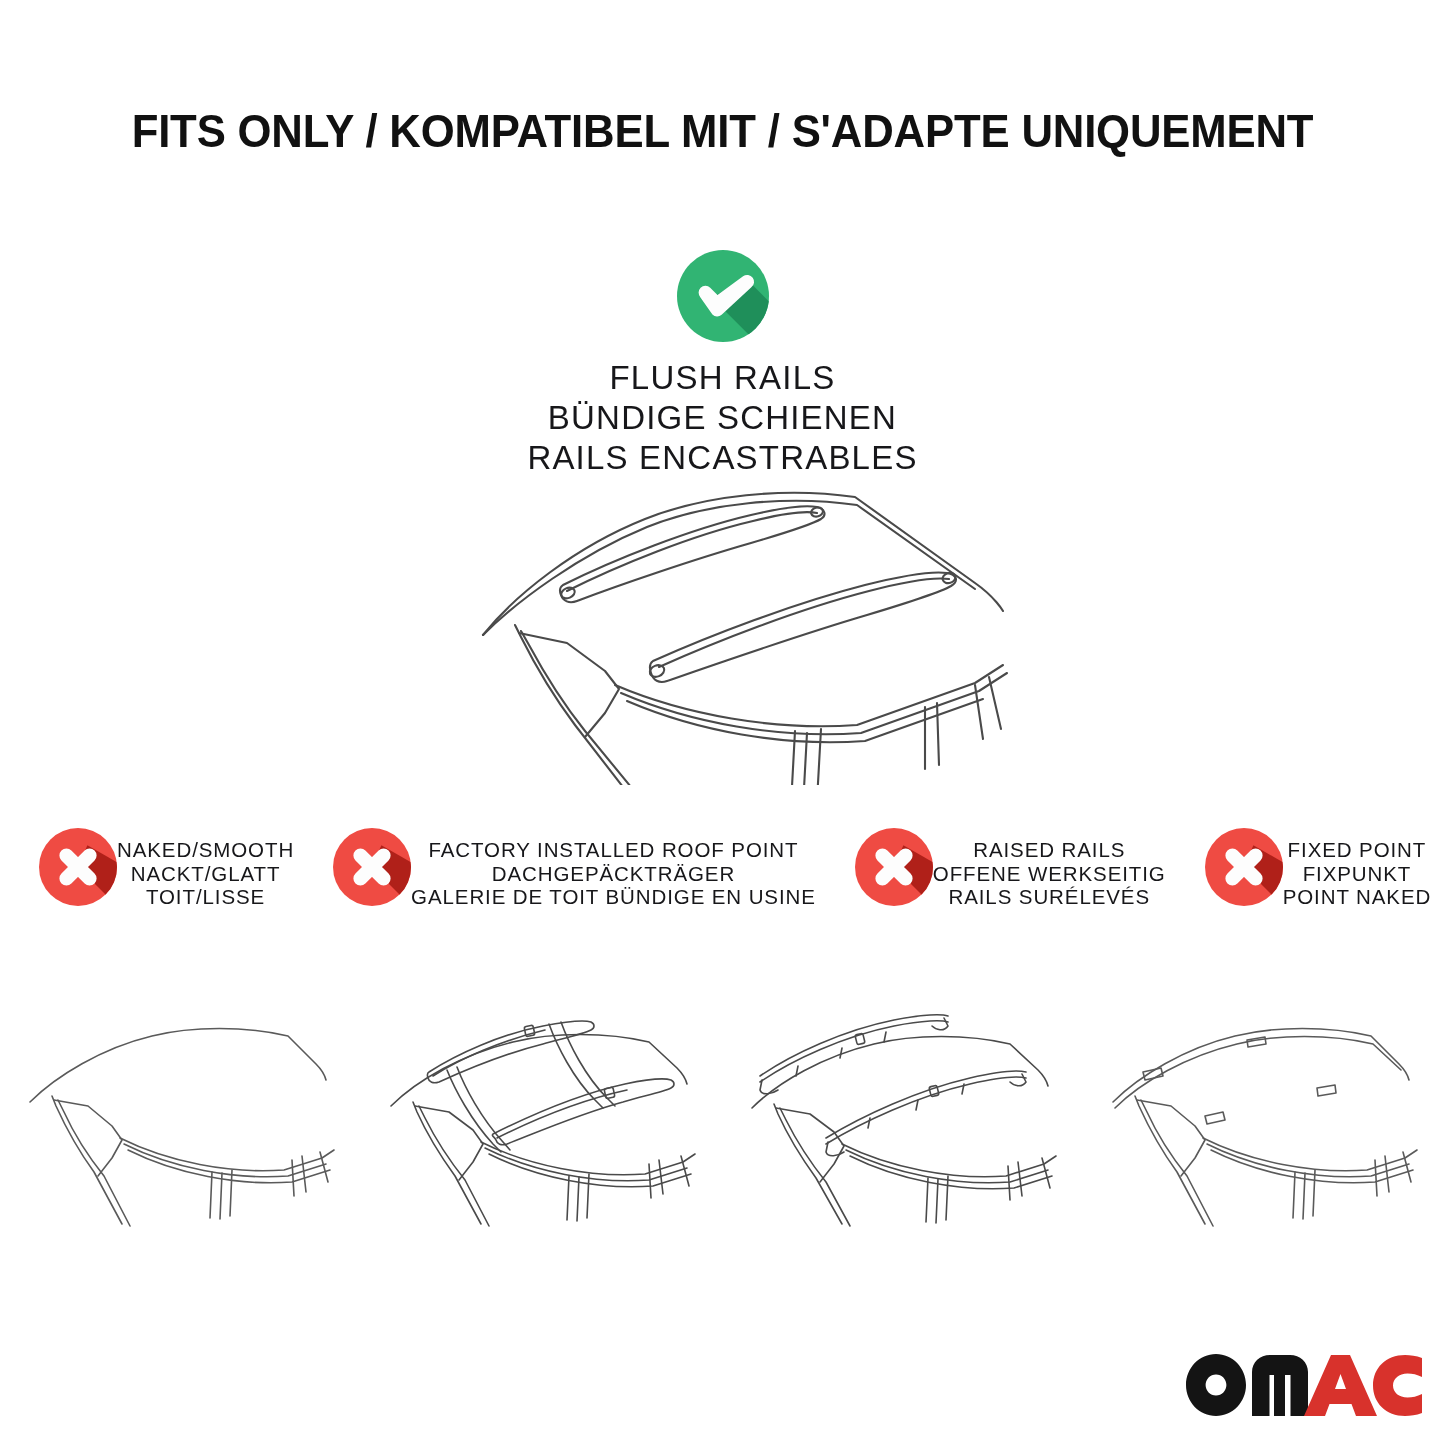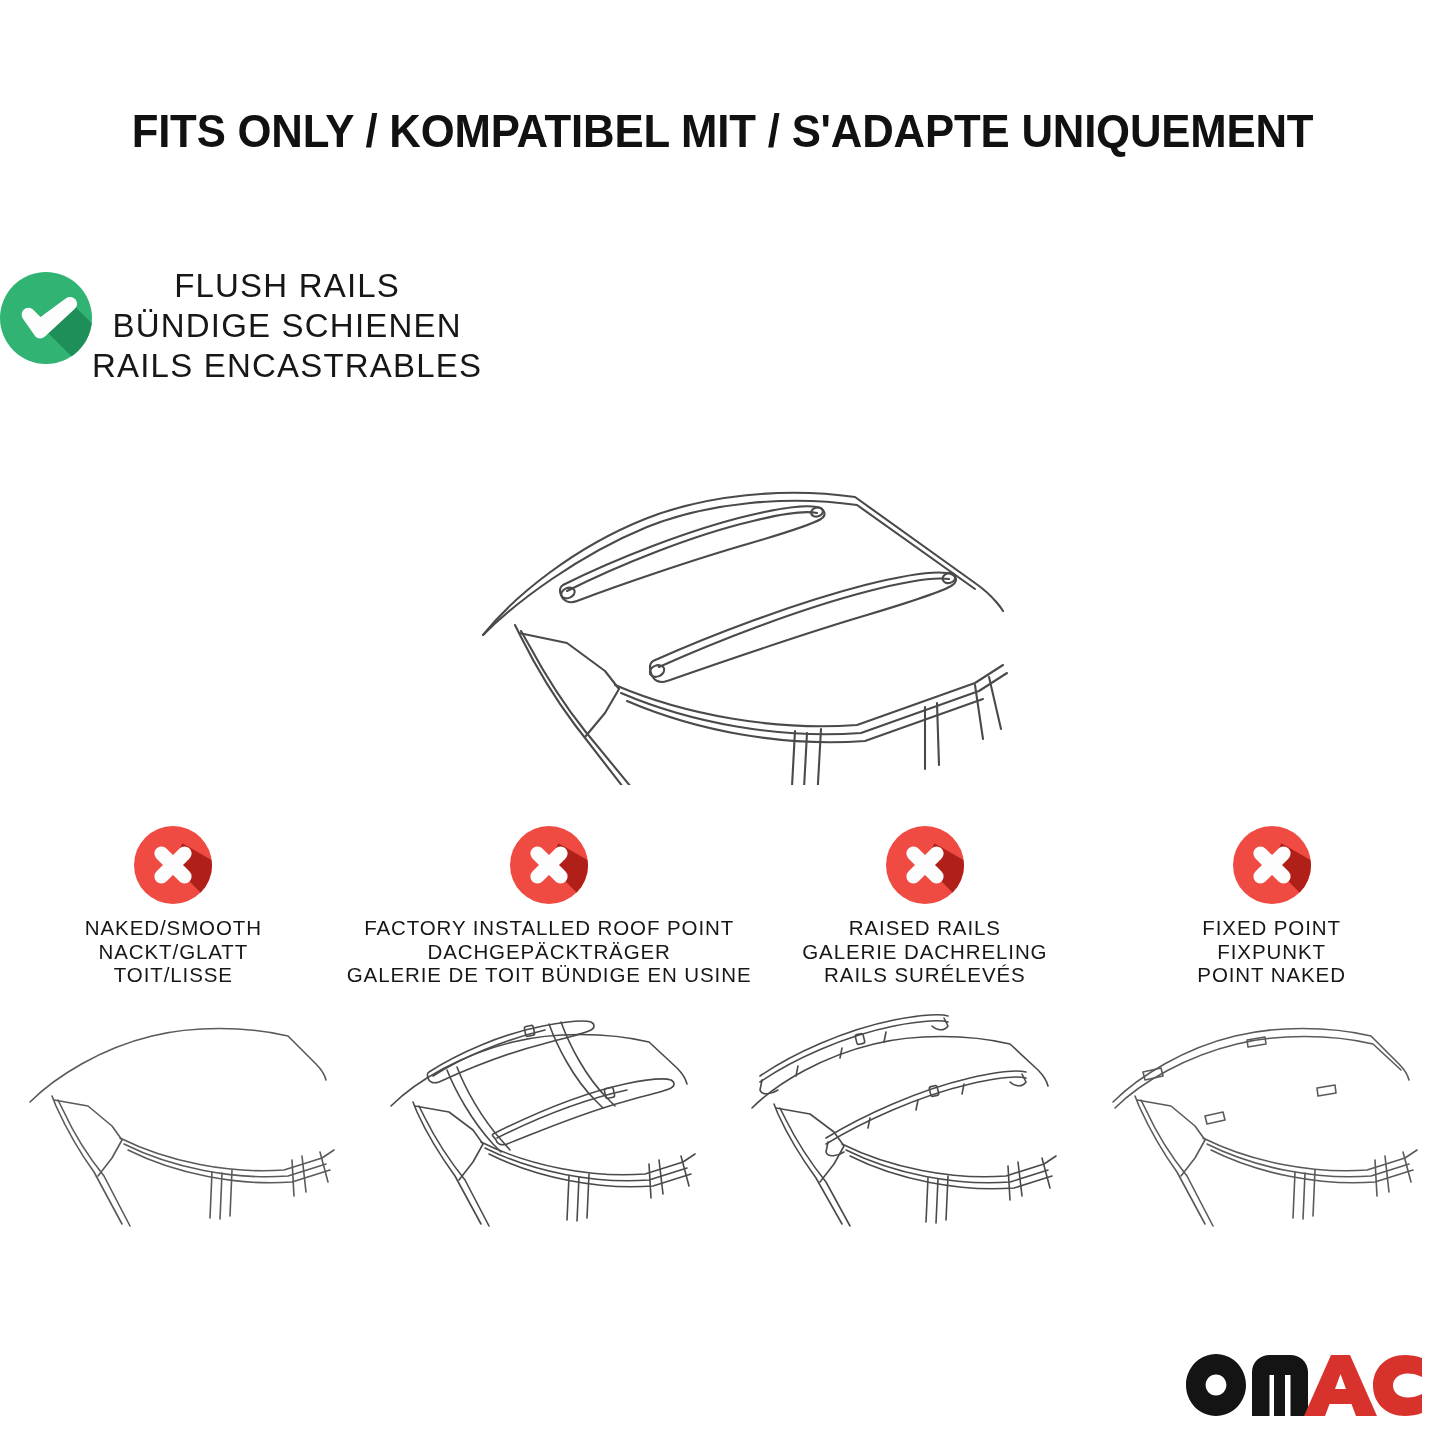--- a/index.html
+++ b/index.html
@@ -32,21 +32,21 @@
     white-space: nowrap;
   }
 
   
   .hero {
     position: absolute;
     left: 0;
     top: 250px;
     width: 1445px;
     display: flex;
-    flex-direction: row;
+    flex-direction: column;
     align-items: center;
   }
   .badge {
     position: relative;
     width: 92px;
     height: 92px;
     border-radius: 50%;
     overflow: hidden;
     flex: none;
   }
@@ -91,22 +91,23 @@
   .cols {
     position: absolute;
     left: 0;
     top: 826px;
     width: 1445px;
     display: flex;
   }
   .col {
     flex: 1 1 0;
     display: flex;
-    flex-direction: column;
+    flex-direction: row;
     align-items: center;
+    margin-left: 39px;
   }
   .col .badge { width: 78px; height: 78px; }
   .col-label {
     margin-top: 12px;
     text-align: center;
     font-size: 20.5px;
     line-height: 23.5px;
     letter-spacing: 0.9px;
     color: #17171a;
     white-space: nowrap;
@@ -260,21 +261,21 @@
       </span>
       <span class="glyph">
         <svg viewBox="0 0 100 100" preserveAspectRatio="none">
           <rect x="20" y="41" width="60" height="18" rx="9" transform="rotate(45 50 50)"></rect>
           <rect x="20" y="41" width="60" height="18" rx="9" transform="rotate(-45 50 50)"></rect>
         </svg>
       </span>
     </div>
     <div class="col-label">
       <div>RAISED RAILS</div>
-      <div>GALERIE DACHRELING</div>
+      <div>OFFENE WERKSEITIG</div>
       <div>RAILS SURÉLEVÉS</div>
     </div>
   </div>
 
   <div class="col">
     <div class="badge red">
       <span class="shadow">
         <svg viewBox="0 0 100 100" preserveAspectRatio="none">
           <path d="M50 50 L100 100 L100 44 L62 22 Z"></path>
         </svg>

